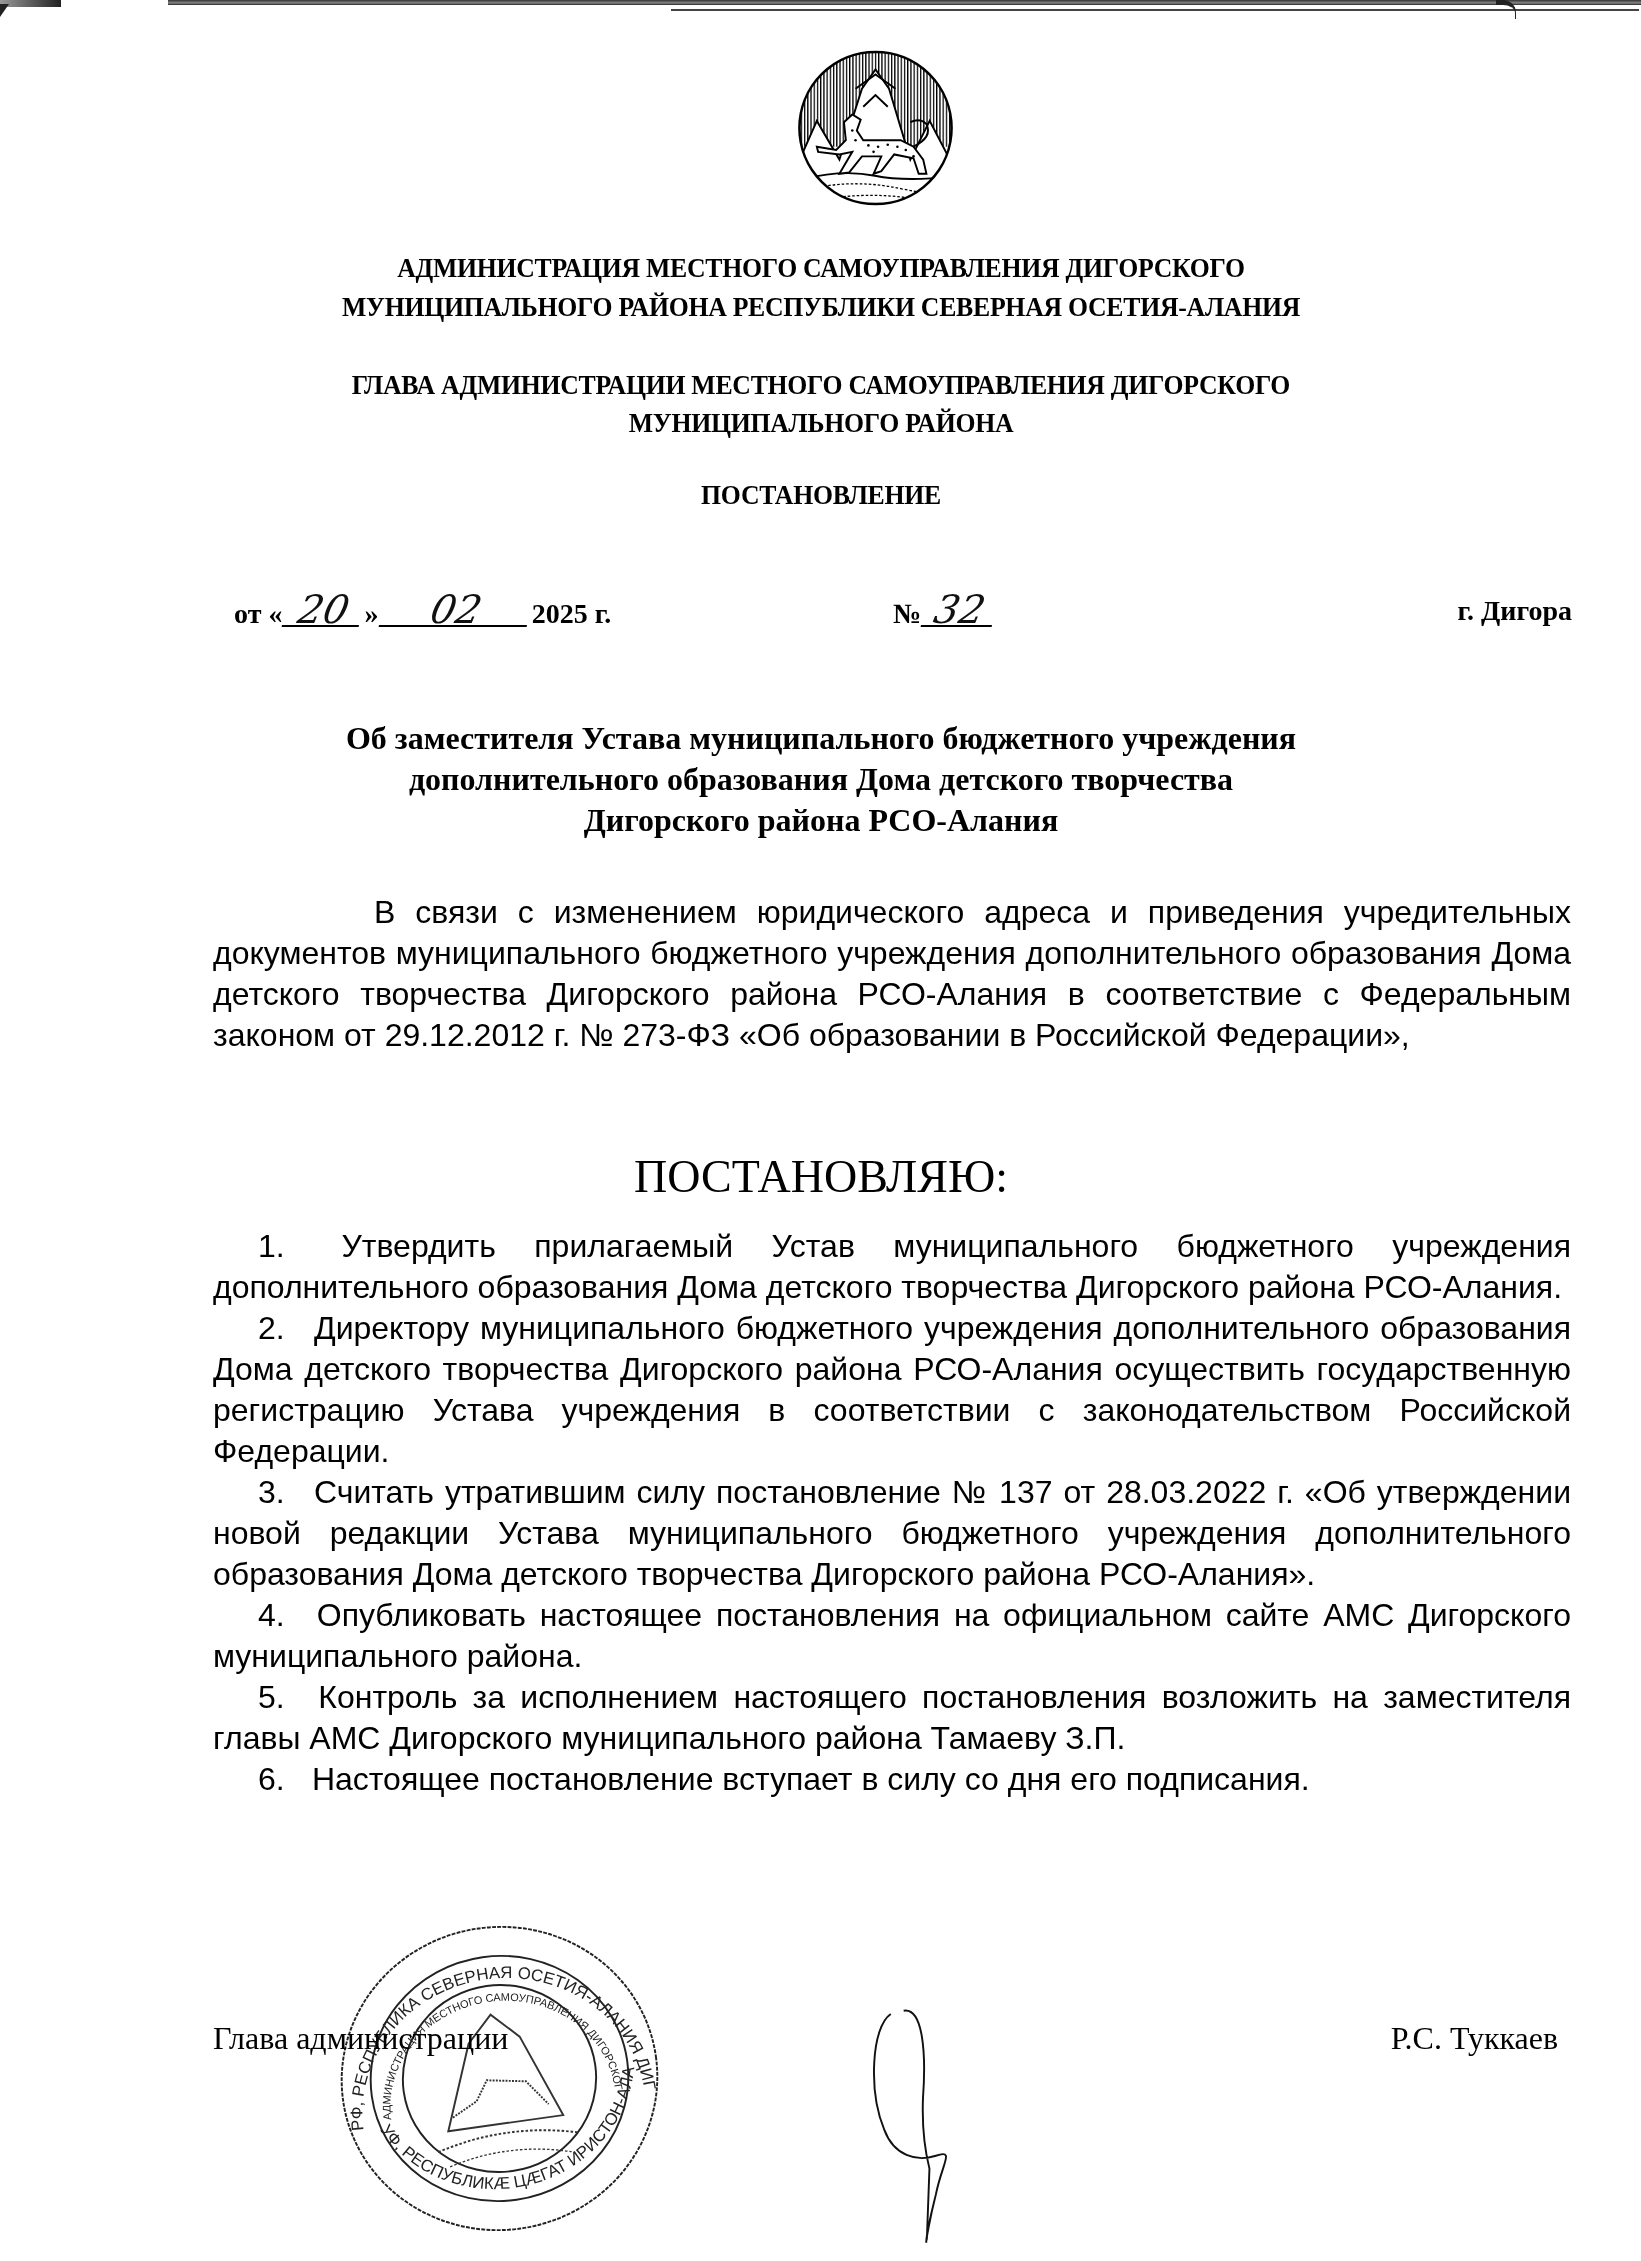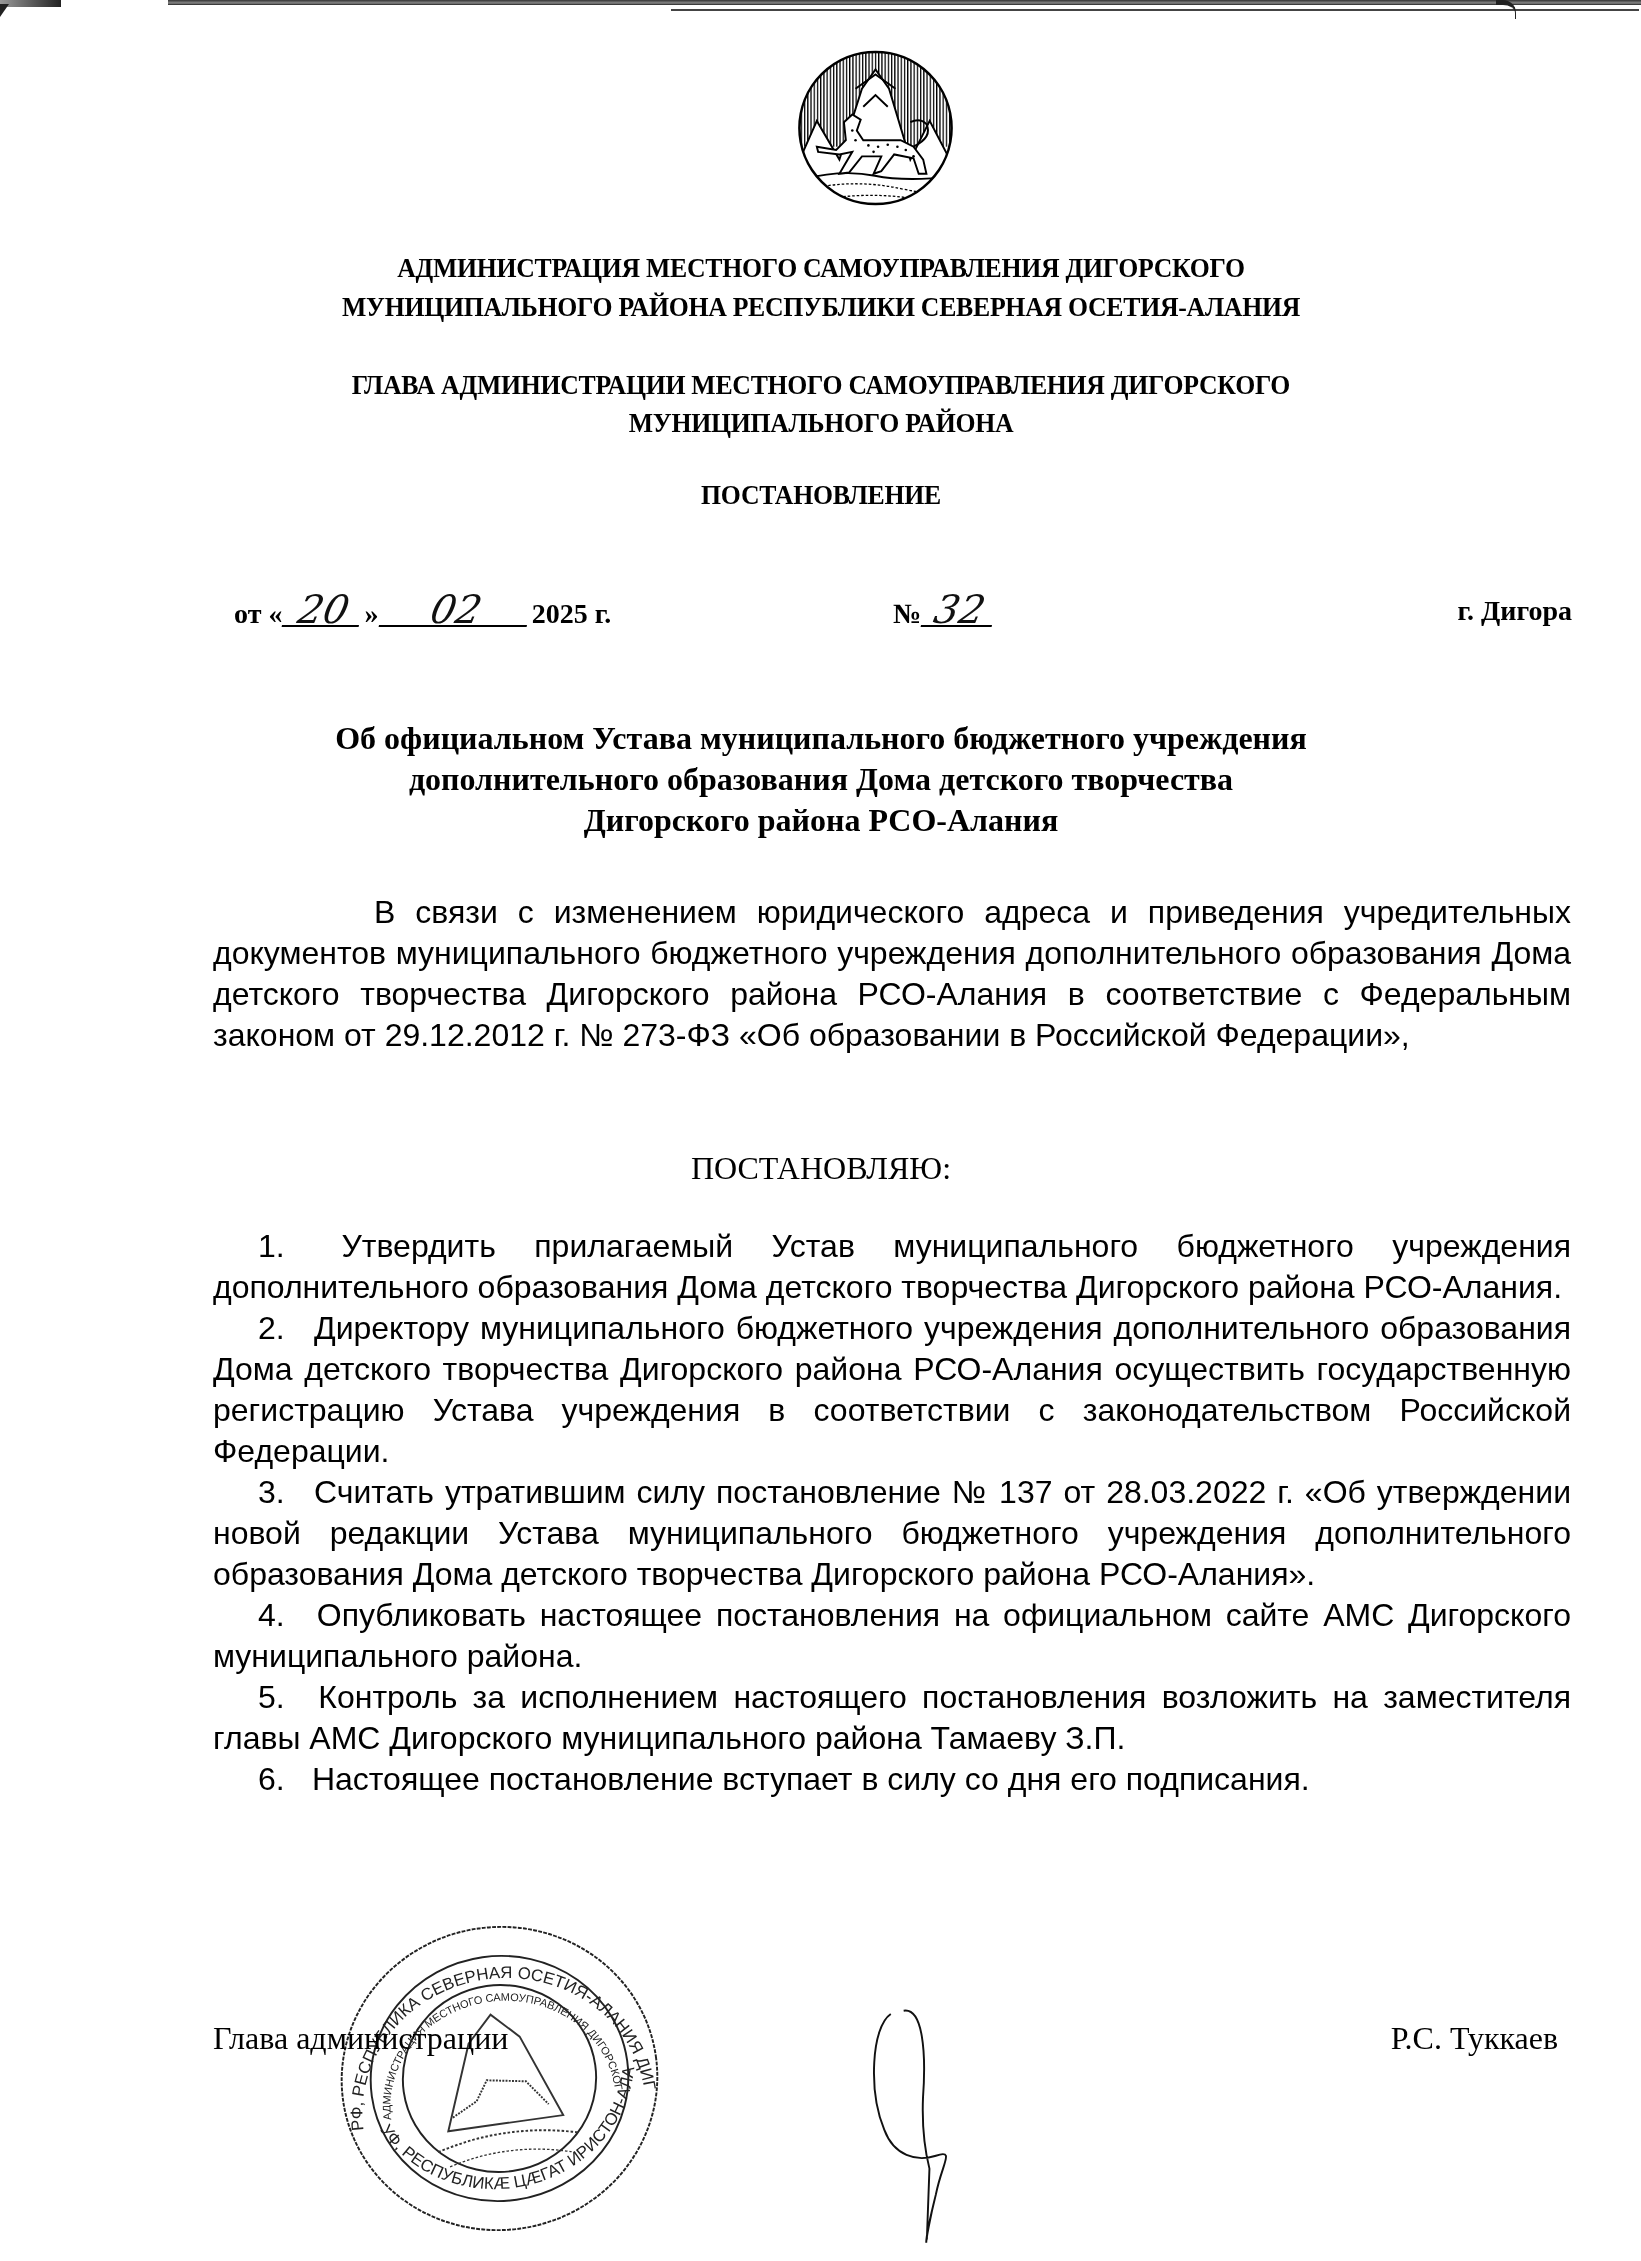--- a/index.html
+++ b/index.html
@@ -27,21 +27,21 @@
   .hand.num { width: 71px; margin-left: 2.6px; }
   .dl-mid { position: absolute; left: 893px; top: 14px; white-space: nowrap; }
   .dl-right { position: absolute; right: 70px; top: 14px; white-space: nowrap; }
 
   .body-text { position: absolute; left: 213px; width: 1358px; font-family: Liberation Sans, sans-serif; font-size: 32px; line-height: 41px; text-align: justify; text-align-last: left; }
   .body-text p { margin: 0; }
   .indent-main { text-indent: 161px; }
   .item { text-indent: 45px; }
   .item .num { display: inline-block; min-width: 45px; text-indent: 0; }
 
-  .resolve { position: absolute; top: 1150px; left: 0; width: 1642px; text-align: center; font-family: "Liberation Serif", serif; font-size: 32px; }
+  .resolve { position: absolute; top: 1150px; left: 0; width: 1642px; text-align: center; font-family: "Liberation Serif", serif; font-size: 46px; }
 
   .sign-row { position: absolute; top: 2020px; left: 0; width: 1642px; height: 52px; font-family: "Liberation Serif", serif; font-size: 32px; }
   .sign-left { position: absolute; left: 213px; top: 0; white-space: nowrap; z-index: 2; }
   .sign-right { position: absolute; right: 84px; top: 0; white-space: nowrap; margin-left: 36px; }
 
   .stamp { position: absolute; left: 319px; top: 1917px; width: 361px; height: 323px; z-index: 1; }
   .signature { position: absolute; left: 865px; top: 2001px; width: 116px; height: 245px; }
 </style>
 </head>
 <body>
@@ -98,21 +98,21 @@
   <div class="dateline">
     <span class="dl-left">
       <span>от «</span><span class="hand day">20</span><span>»</span><span class="hand month">02</span><span>2025 г.</span>
     </span>
     <span class="dl-mid">
       <span>№</span><span class="hand num">32</span>
     </span>
     <span class="dl-right">г. Дигора</span>
   </div>
 
-  <div class="center title-block" style="top:718px">Об официальном Устава  муниципального бюджетного учреждения</div>
+  <div class="center title-block" style="top:718px">Об заместителя Устава  муниципального бюджетного учреждения</div>
   <div class="center title-block" style="top:759px">дополнительного образования Дома детского творчества</div>
   <div class="center title-block" style="top:800px">Дигорского района РСО-Алания</div>
 
   <div class="body-text" style="top:892px">
     <p class="indent-main">В связи с изменением юридического адреса и приведения учредительных документов муниципального бюджетного учреждения дополнительного образования Дома детского творчества Дигорского района РСО-Алания в соответствие с Федеральным законом от 29.12.2012 г. № 273-ФЗ «Об образовании в Российской Федерации»,</p>
   </div>
 
   <div class="resolve">ПОСТАНОВЛЯЮ:</div>
 
   <div class="body-text" style="top:1226px">

